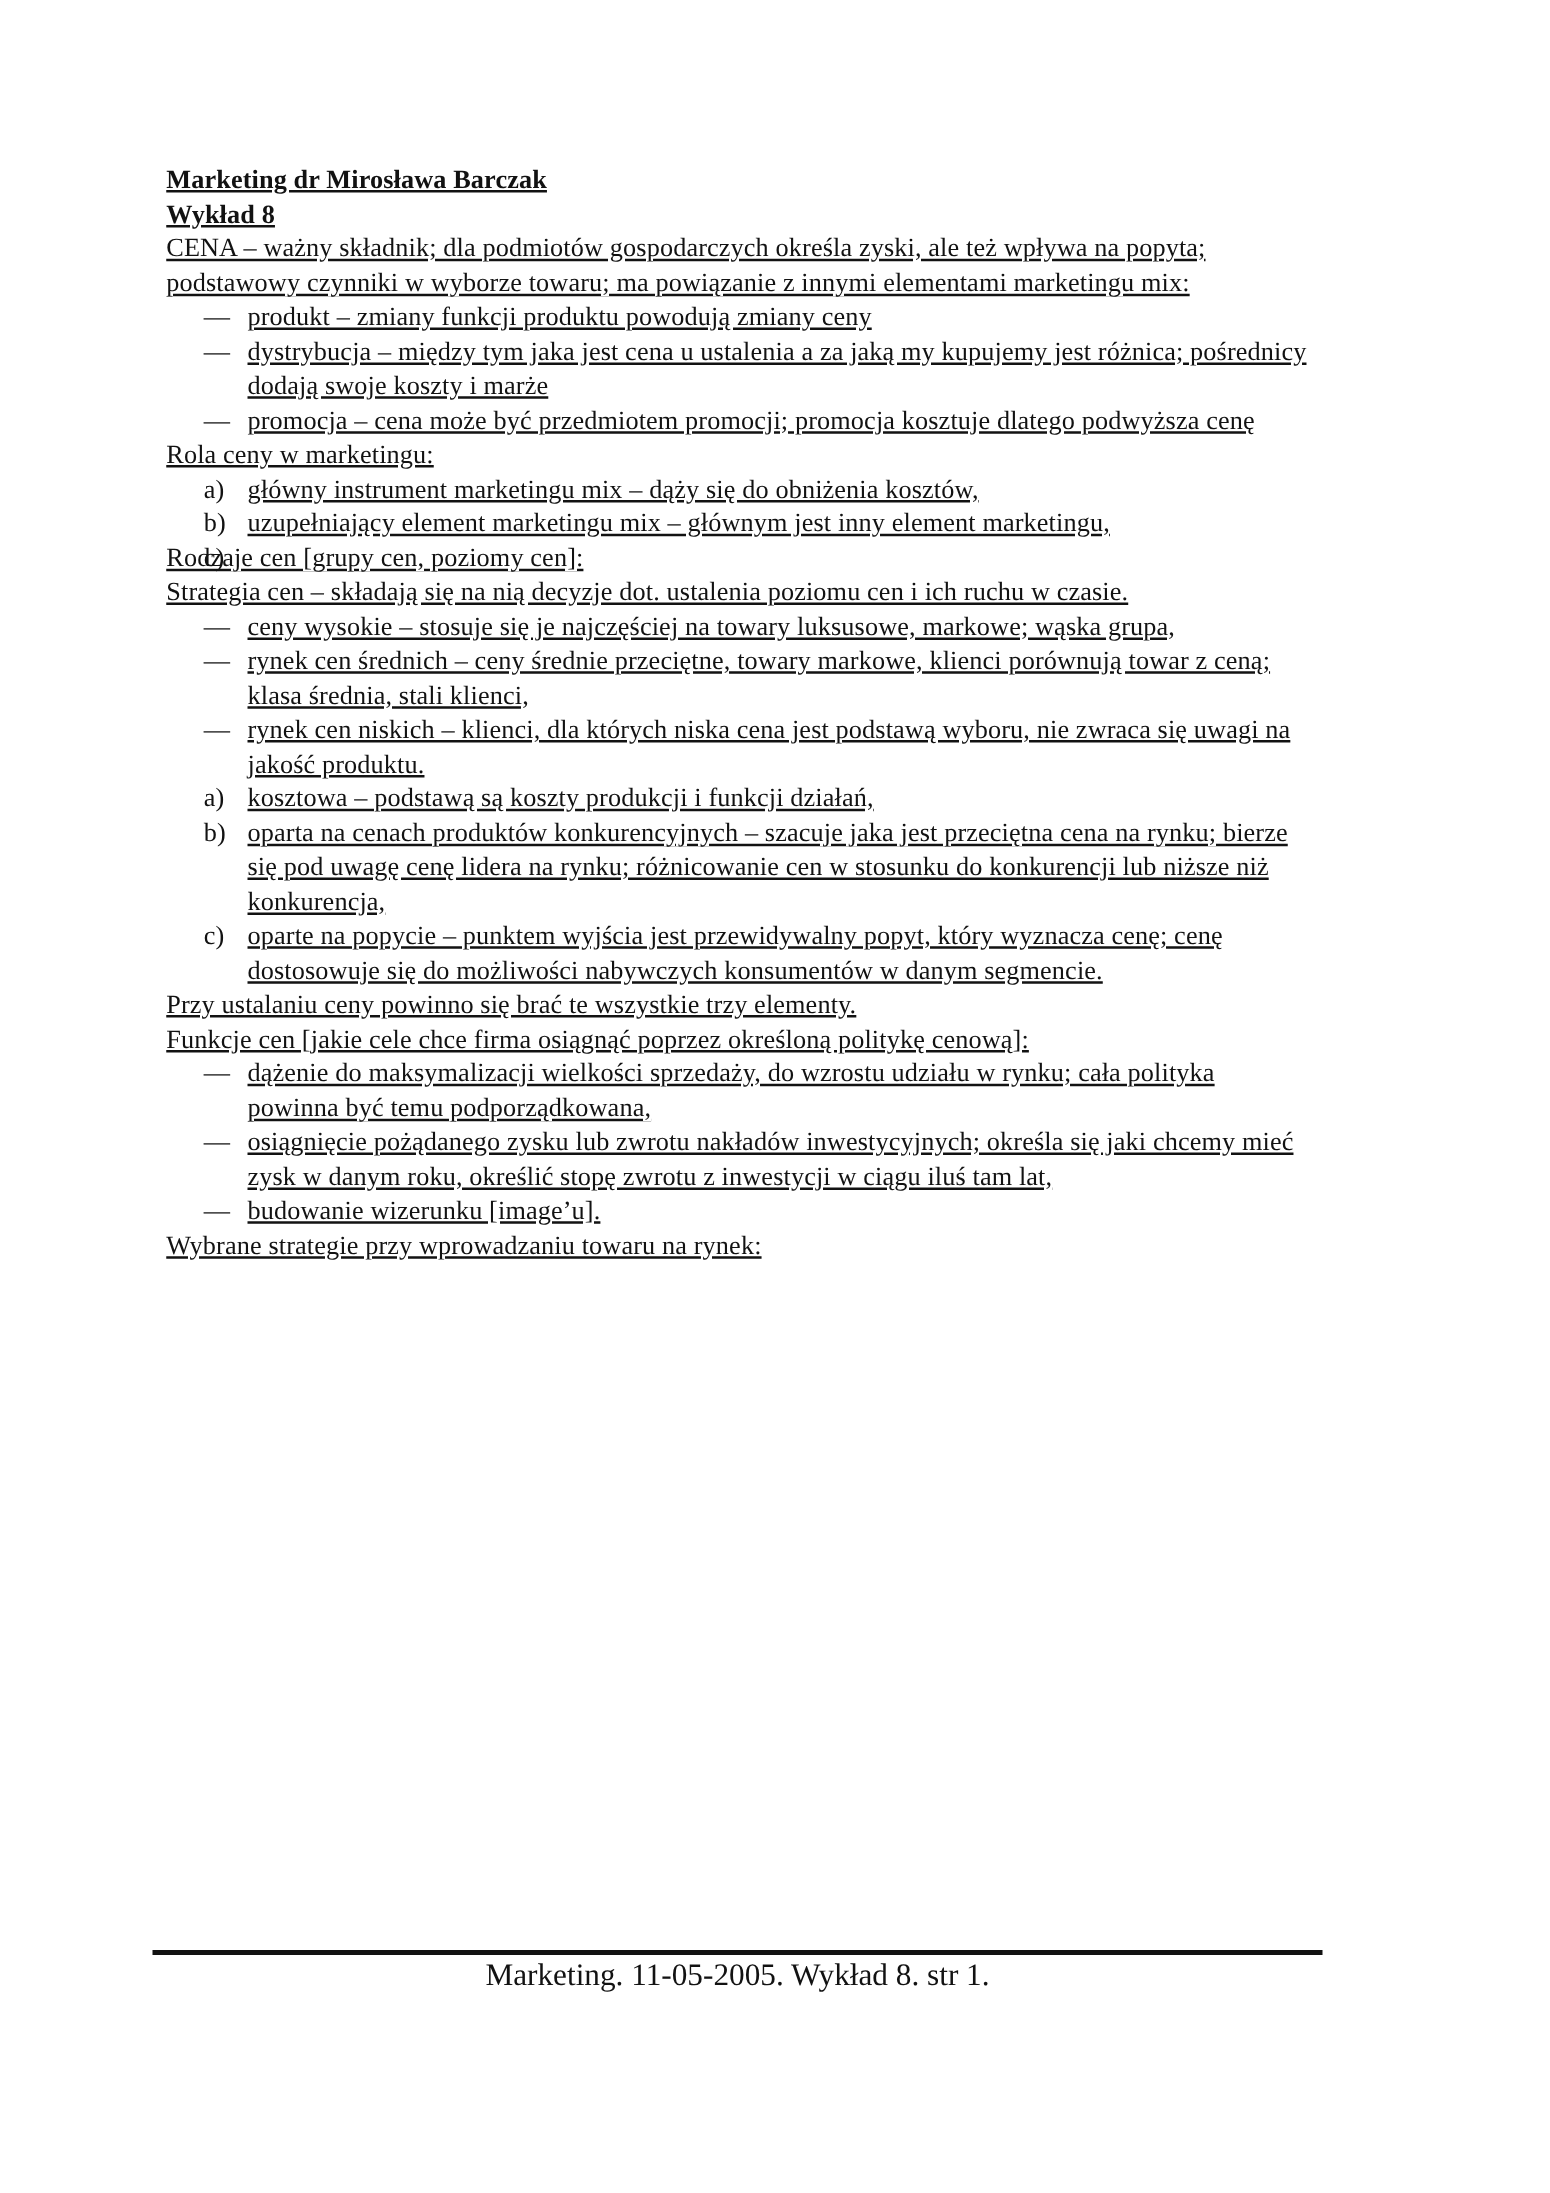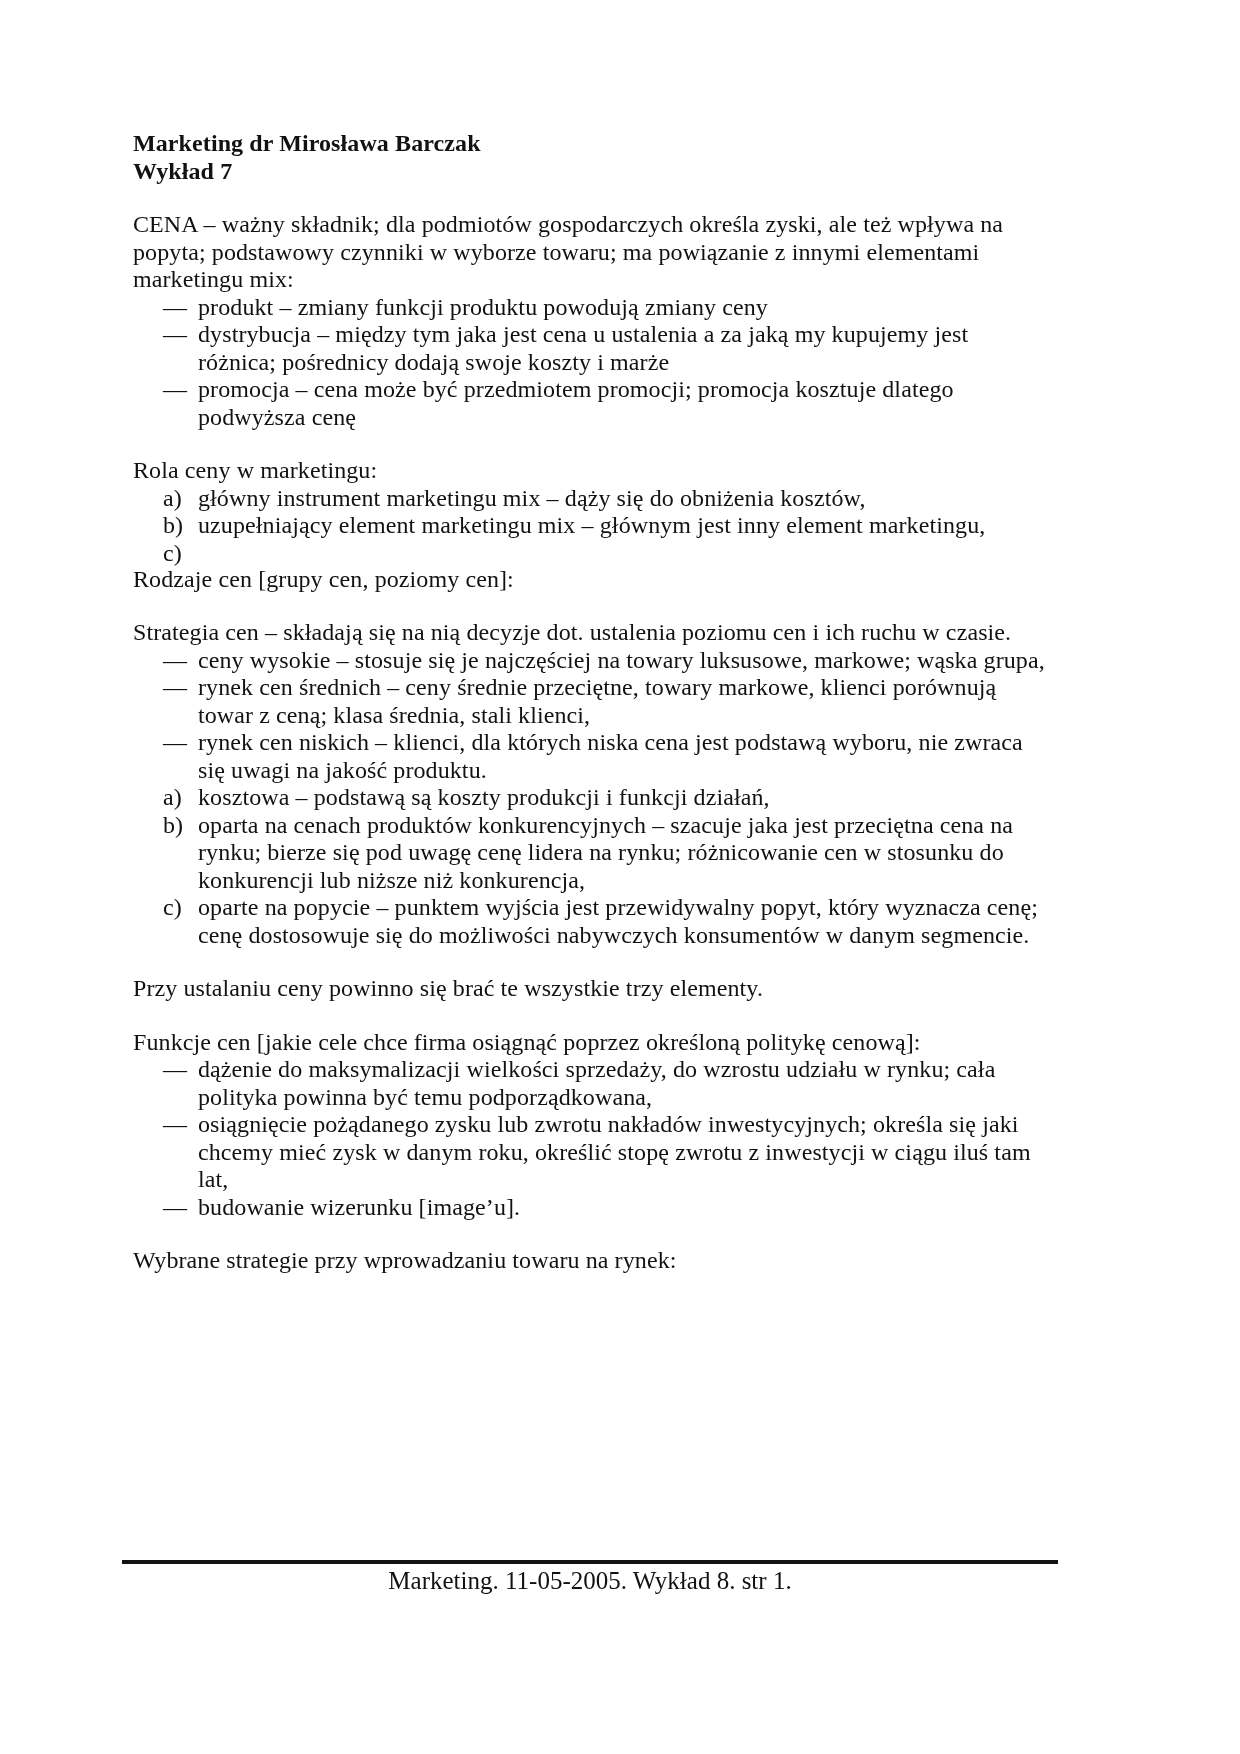--- a/index.html
+++ b/index.html
@@ -10,27 +10,28 @@
     background: #ffffff;
     font-family: "Liberation Serif", "DejaVu Serif", serif;
     color: #121212;
     overflow: hidden;
   }
   .content {
     position: absolute;
     left: 133px;
     top: 130px;
     width: 914px;
-    font-size: 24px;
+    font-size: 21px;
     line-height: 27.5px;
     letter-spacing: 0.1px;
+    text-decoration: underline;
   }
   p { margin: 0; }
   .bold { font-weight: bold; }
-  .gap { margin-top: 26px; }
+  .gap { }
   .list { margin: 0; }
   .li { position: relative; padding-left: 65px; }
   .li .marker { position: absolute; left: 30px; top: 0; white-space: nowrap; }
   .footer {
     position: absolute;
     left: 122px;
     top: 1560px;
     width: 936px;
     text-align: center;
     font-size: 25px;
@@ -38,21 +39,21 @@
   }
   .rule { height: 4px; background: #121212; margin-bottom: 3px; }
 </style>
 </head>
 <body>
 
 <div class="page">
   <div class="content">
 
     <p class="bold">Marketing dr Mirosława Barczak</p>
-    <p class="bold">Wykład 7</p>
+    <p class="bold">Wykład 8</p>
 
     <p class="gap">CENA – ważny składnik; dla podmiotów gospodarczych określa zyski, ale też wpływa na popyta; podstawowy czynniki w wyborze towaru; ma powiązanie z innymi elementami marketingu mix:</p>
 
     <div class="list">
       <div class="li">
         <span class="marker">—</span>
         <span>produkt – zmiany funkcji produktu powodują zmiany ceny</span>
       </div>
       <div class="li">
         <span class="marker">—</span>

